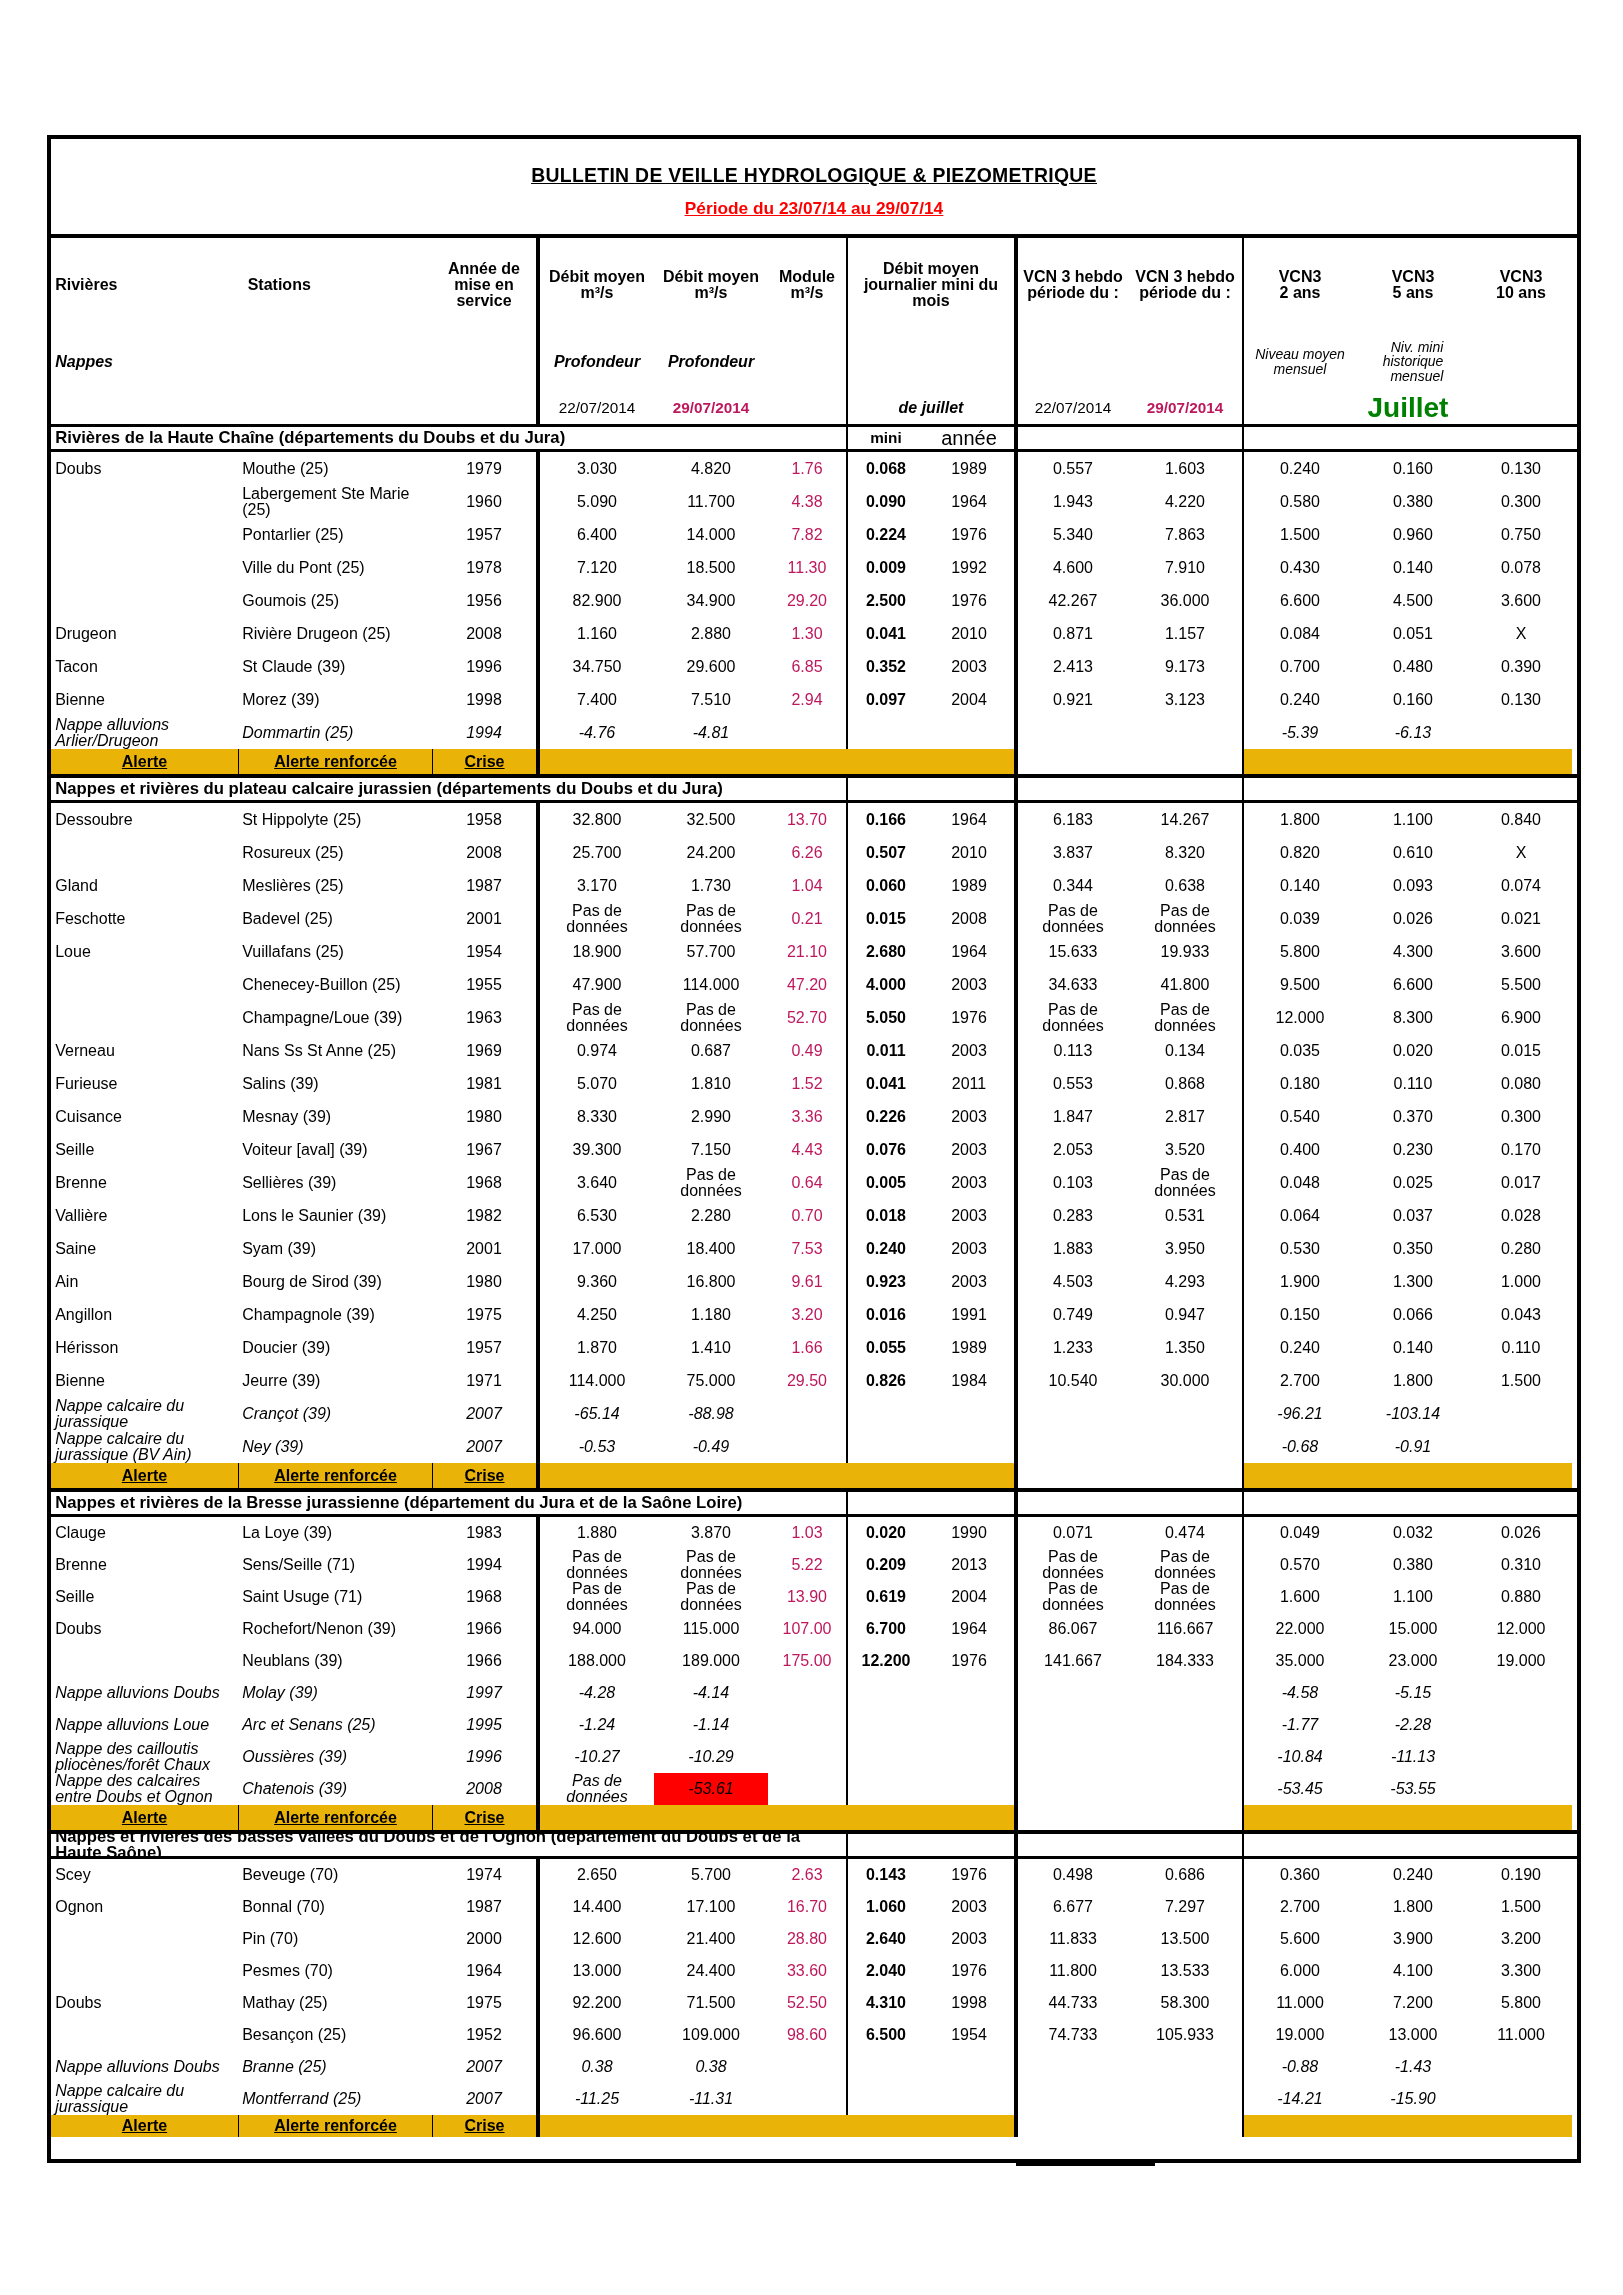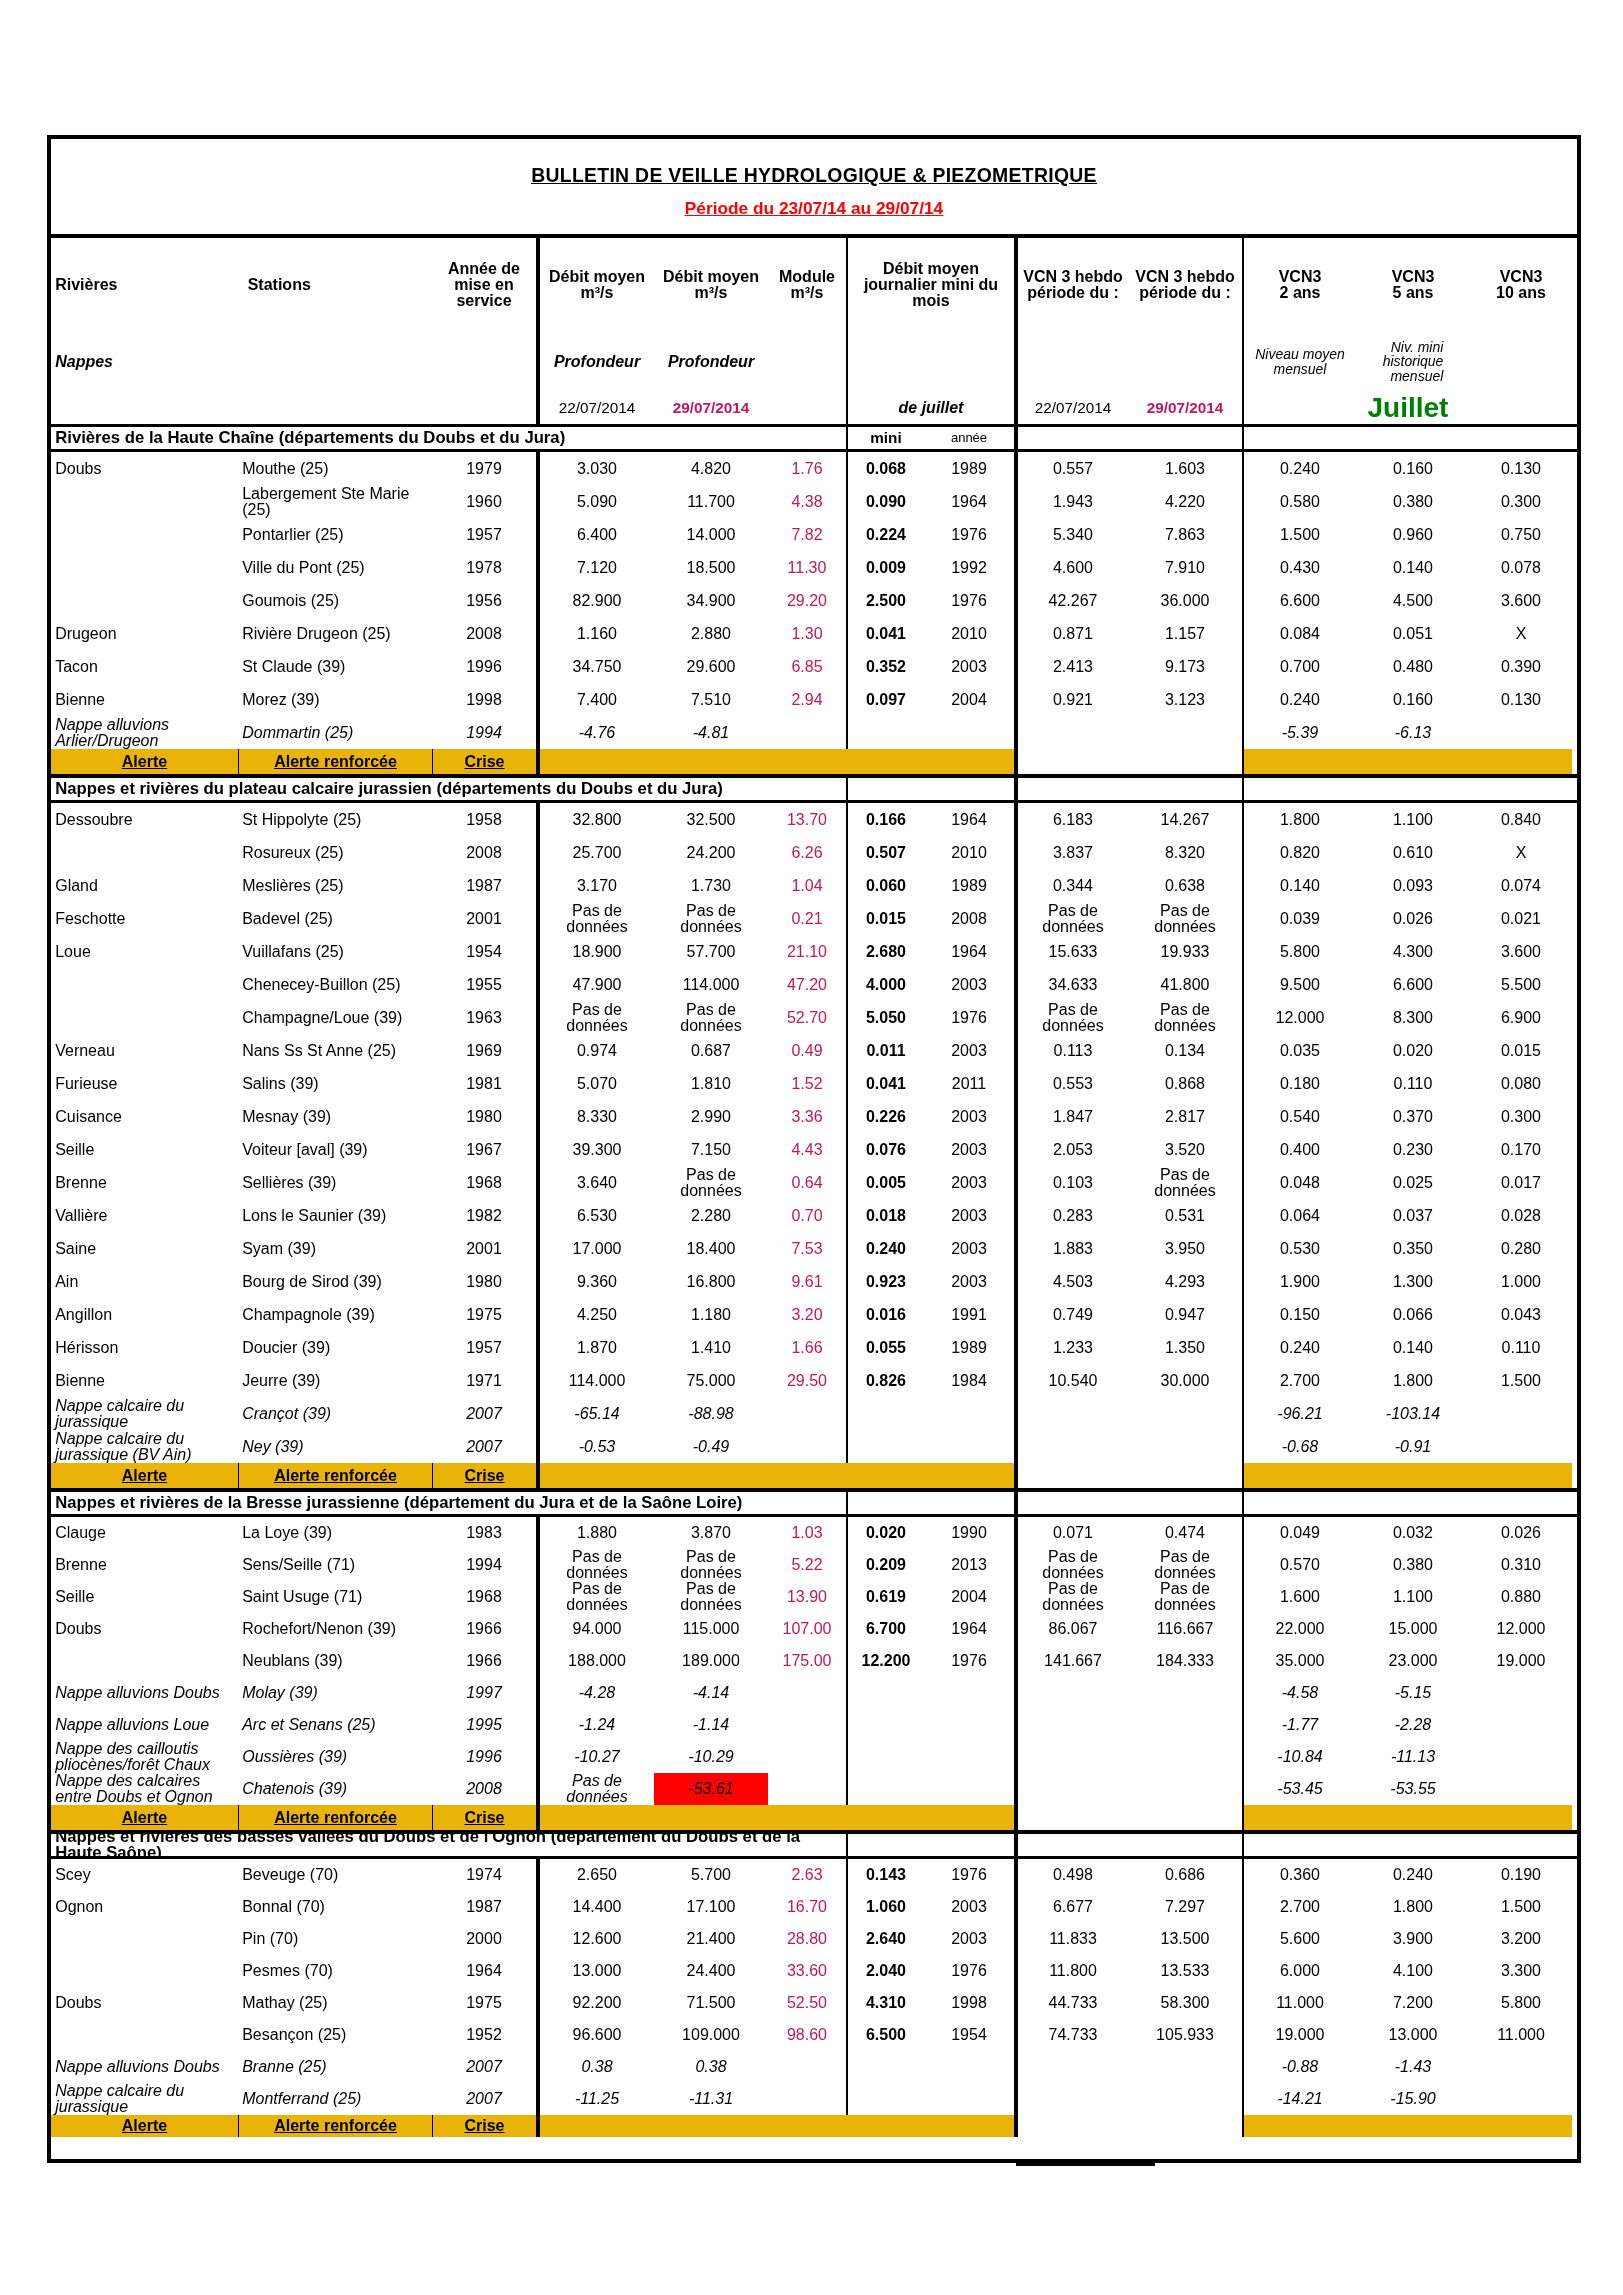--- a/index.html
+++ b/index.html
@@ -104,21 +104,21 @@
       <div class="cell bold it bl-b" style="grid-row:3;grid-column:7 / span 2;">de juillet</div>
       <div class="cell bl-c" style="grid-row:3;grid-column:9;font-size:15.3px;">22/07/2014</div>
       <div class="cell bold blue" style="grid-row:3;grid-column:10;font-size:15.3px;">29/07/2014</div>
       <div class="cell bold green bl-d" style="grid-row:3;grid-column:11 / span 3;font-size:28px;">Juillet</div>
     </div>
 
     <div id="sections">
         <div class="grid band">
           <div class="cell left band-title" style="grid-column:1 / span 6;">Rivières de la Haute Chaîne (départements du Doubs et du Jura)</div>
           <div class="cell bold bl-b" style="grid-column:7;font-size:15.3px;">mini</div>
-          <div class="cell" style="grid-column:8;font-size:13px;">année</div>
+          <div class="cell" style="grid-column:8;font-size:20px;">année</div>
           <div class="cell bl-c" style="grid-column:9 / span 2;"></div>
           <div class="cell bl-d" style="grid-column:11 / span 3;"></div>
         </div>
         <div class="grid row">
           <div class="cell left">Doubs</div>
           <div class="cell left">Mouthe (25)</div>
           <div class="cell ">1979</div>
           <div class="cell bl-a">3.030</div>
           <div class="cell ">4.820</div>
           <div class="cell blue">1.76</div>

